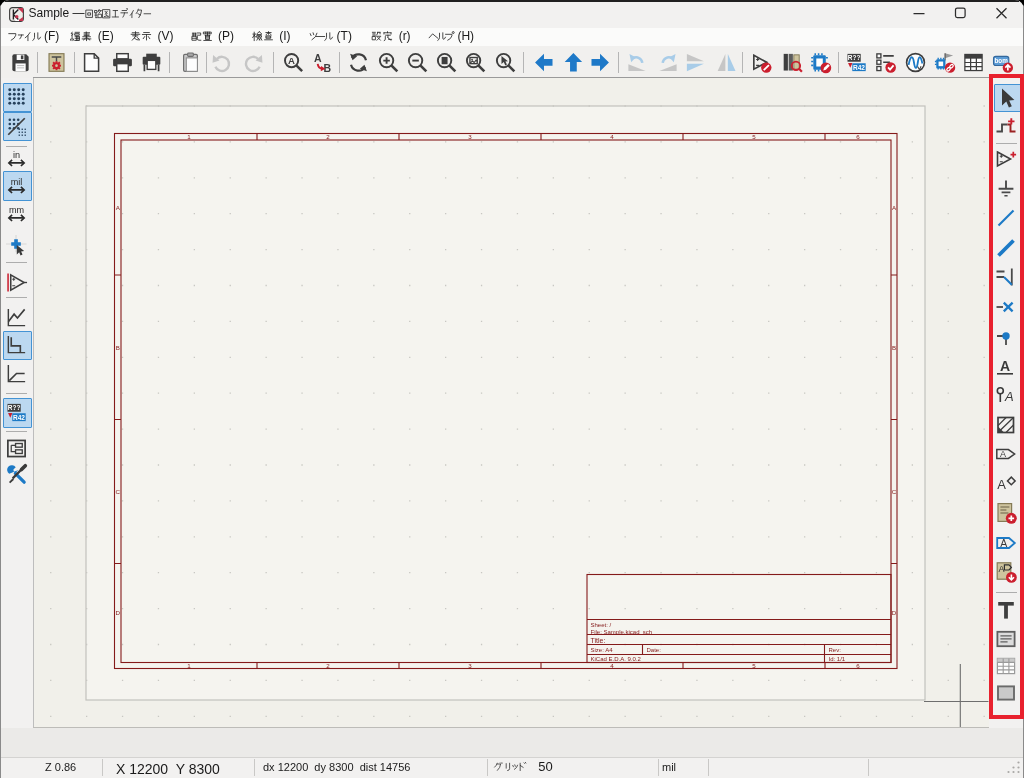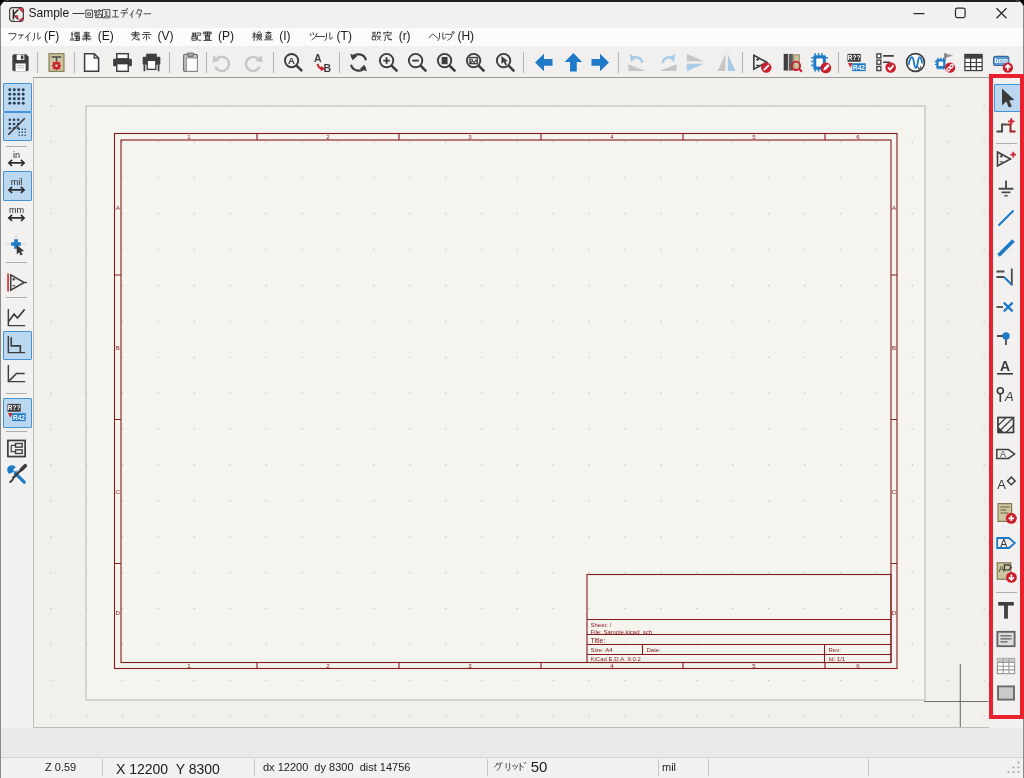--- a/index.html
+++ b/index.html
@@ -684,41 +684,41 @@
     </svg>
 <div class="abs" style="left:988.5px;top:73.5px;width:35.5px;height:645px;border:4.5px solid #E8212E;box-sizing:border-box;z-index:50"></div>
 <div class="abs" style="left:1px;top:728px;right:1px;height:28.5px;background:#EBEAE8"></div>
 <div class="abs" style="left:1px;top:756.5px;right:1px;height:21.5px;background:#F2F1F0;border-top:1px solid #D4D3D1"></div>
 <div class="abs" style="left:102px;top:758.5px;width:1px;height:17.5px;background:#C9C8C6"></div>
 <div class="abs" style="left:254px;top:758.5px;width:1px;height:17.5px;background:#C9C8C6"></div>
 <div class="abs" style="left:487px;top:758.5px;width:1px;height:17.5px;background:#C9C8C6"></div>
 <div class="abs" style="left:658px;top:758.5px;width:1px;height:17.5px;background:#C9C8C6"></div>
 <div class="abs" style="left:708px;top:758.5px;width:1px;height:17.5px;background:#C9C8C6"></div>
 <div class="abs" style="left:868px;top:758.5px;width:1px;height:17.5px;background:#C9C8C6"></div>
-<div class="abs mtxt" style="left:45px;top:760.5px;font-size:11px">Z 0.59</div>
+<div class="abs mtxt" style="left:45px;top:760.5px;font-size:11px">Z 0.86</div>
 <div class="abs mtxt" style="left:116px;top:760.5px;font-size:14px">X 12200&nbsp; Y 8300</div>
 <div class="abs mtxt" style="left:263px;top:760.5px;font-size:11px">dx 12200&nbsp; dy 8300&nbsp; dist 14756</div>
 <div class="abs" style="left:493px;top:761.5px;line-height:0;white-space:nowrap"><span style="display:inline-block;width:10.0px;overflow:visible;vertical-align:middle;line-height:0"><svg width="10" height="10" viewBox="0 0 100 100" preserveAspectRatio="none" style="flex:0 0 auto;margin-top:0px">
           <path d="M42,12 Q36,36 16,52" fill="none" stroke="#252525" stroke-width="7.5" stroke-linecap="round" stroke-linejoin="round"></path>
           <path d="M44,20 H76 Q74,56 44,84" fill="none" stroke="#252525" stroke-width="7.5" stroke-linecap="round" stroke-linejoin="round"></path>
           <path d="M74,8 L82,16" fill="none" stroke="#252525" stroke-width="7.5" stroke-linecap="round" stroke-linejoin="round"></path>
           <path d="M86,2 L94,10" fill="none" stroke="#252525" stroke-width="7.5" stroke-linecap="round" stroke-linejoin="round"></path>
         </svg></span><span style="display:inline-block;width:7.2px;overflow:visible;vertical-align:middle;line-height:0"><svg width="10" height="10" viewBox="0 0 100 100" preserveAspectRatio="none" style="flex:0 0 auto;margin-top:0px">
           <path d="M32,16 V62" fill="none" stroke="#252525" stroke-width="7.5" stroke-linecap="round" stroke-linejoin="round"></path>
           <path d="M66,12 V66 Q66,84 46,86" fill="none" stroke="#252525" stroke-width="7.5" stroke-linecap="round" stroke-linejoin="round"></path>
         </svg></span><span style="display:inline-block;width:7.2px;overflow:visible;vertical-align:middle;line-height:0"><svg width="10" height="10" viewBox="0 0 100 100" preserveAspectRatio="none" style="flex:0 0 auto;margin-top:0px">
           <path d="M28,34 L34,48" fill="none" stroke="#252525" stroke-width="7.5" stroke-linecap="round" stroke-linejoin="round"></path>
           <path d="M48,28 L53,43" fill="none" stroke="#252525" stroke-width="7.5" stroke-linecap="round" stroke-linejoin="round"></path>
           <path d="M76,32 Q72,58 44,74" fill="none" stroke="#252525" stroke-width="7.5" stroke-linecap="round" stroke-linejoin="round"></path>
         </svg></span><span style="display:inline-block;width:7.2px;overflow:visible;vertical-align:middle;line-height:0"><svg width="10" height="10" viewBox="0 0 100 100" preserveAspectRatio="none" style="flex:0 0 auto;margin-top:0px">
           <path d="M32,12 V86" fill="none" stroke="#252525" stroke-width="7.5" stroke-linecap="round" stroke-linejoin="round"></path>
           <path d="M32,34 L62,54" fill="none" stroke="#252525" stroke-width="7.5" stroke-linecap="round" stroke-linejoin="round"></path>
           <path d="M70,8 L78,16" fill="none" stroke="#252525" stroke-width="7.5" stroke-linecap="round" stroke-linejoin="round"></path>
           <path d="M82,2 L90,10" fill="none" stroke="#252525" stroke-width="7.5" stroke-linecap="round" stroke-linejoin="round"></path>
-        </svg></span><span class="mtxt" style="vertical-align:middle;font-size:15px;margin-left:2px">&nbsp;50</span></div>
+        </svg></span><span class="mtxt" style="vertical-align:middle;font-size:13px;margin-left:10px">&nbsp;50</span></div>
 <div class="abs mtxt" style="left:662px;top:760.5px;font-size:11px">mil</div>
 <svg class="abs" style="left:1006px;top:760px" width="15" height="14" viewBox="0 0 15 14">
       <g fill="#A9A8A6">
         <circle cx="12.5" cy="2.5" r="1.1"></circle>
         <circle cx="12.5" cy="7.5" r="1.1"></circle>
         <circle cx="12.5" cy="12" r="1.1"></circle>
         <circle cx="7.5" cy="7.5" r="1.1"></circle>
         <circle cx="7.5" cy="12" r="1.1"></circle>
         <circle cx="2.5" cy="12" r="1.1"></circle>
       </g>

